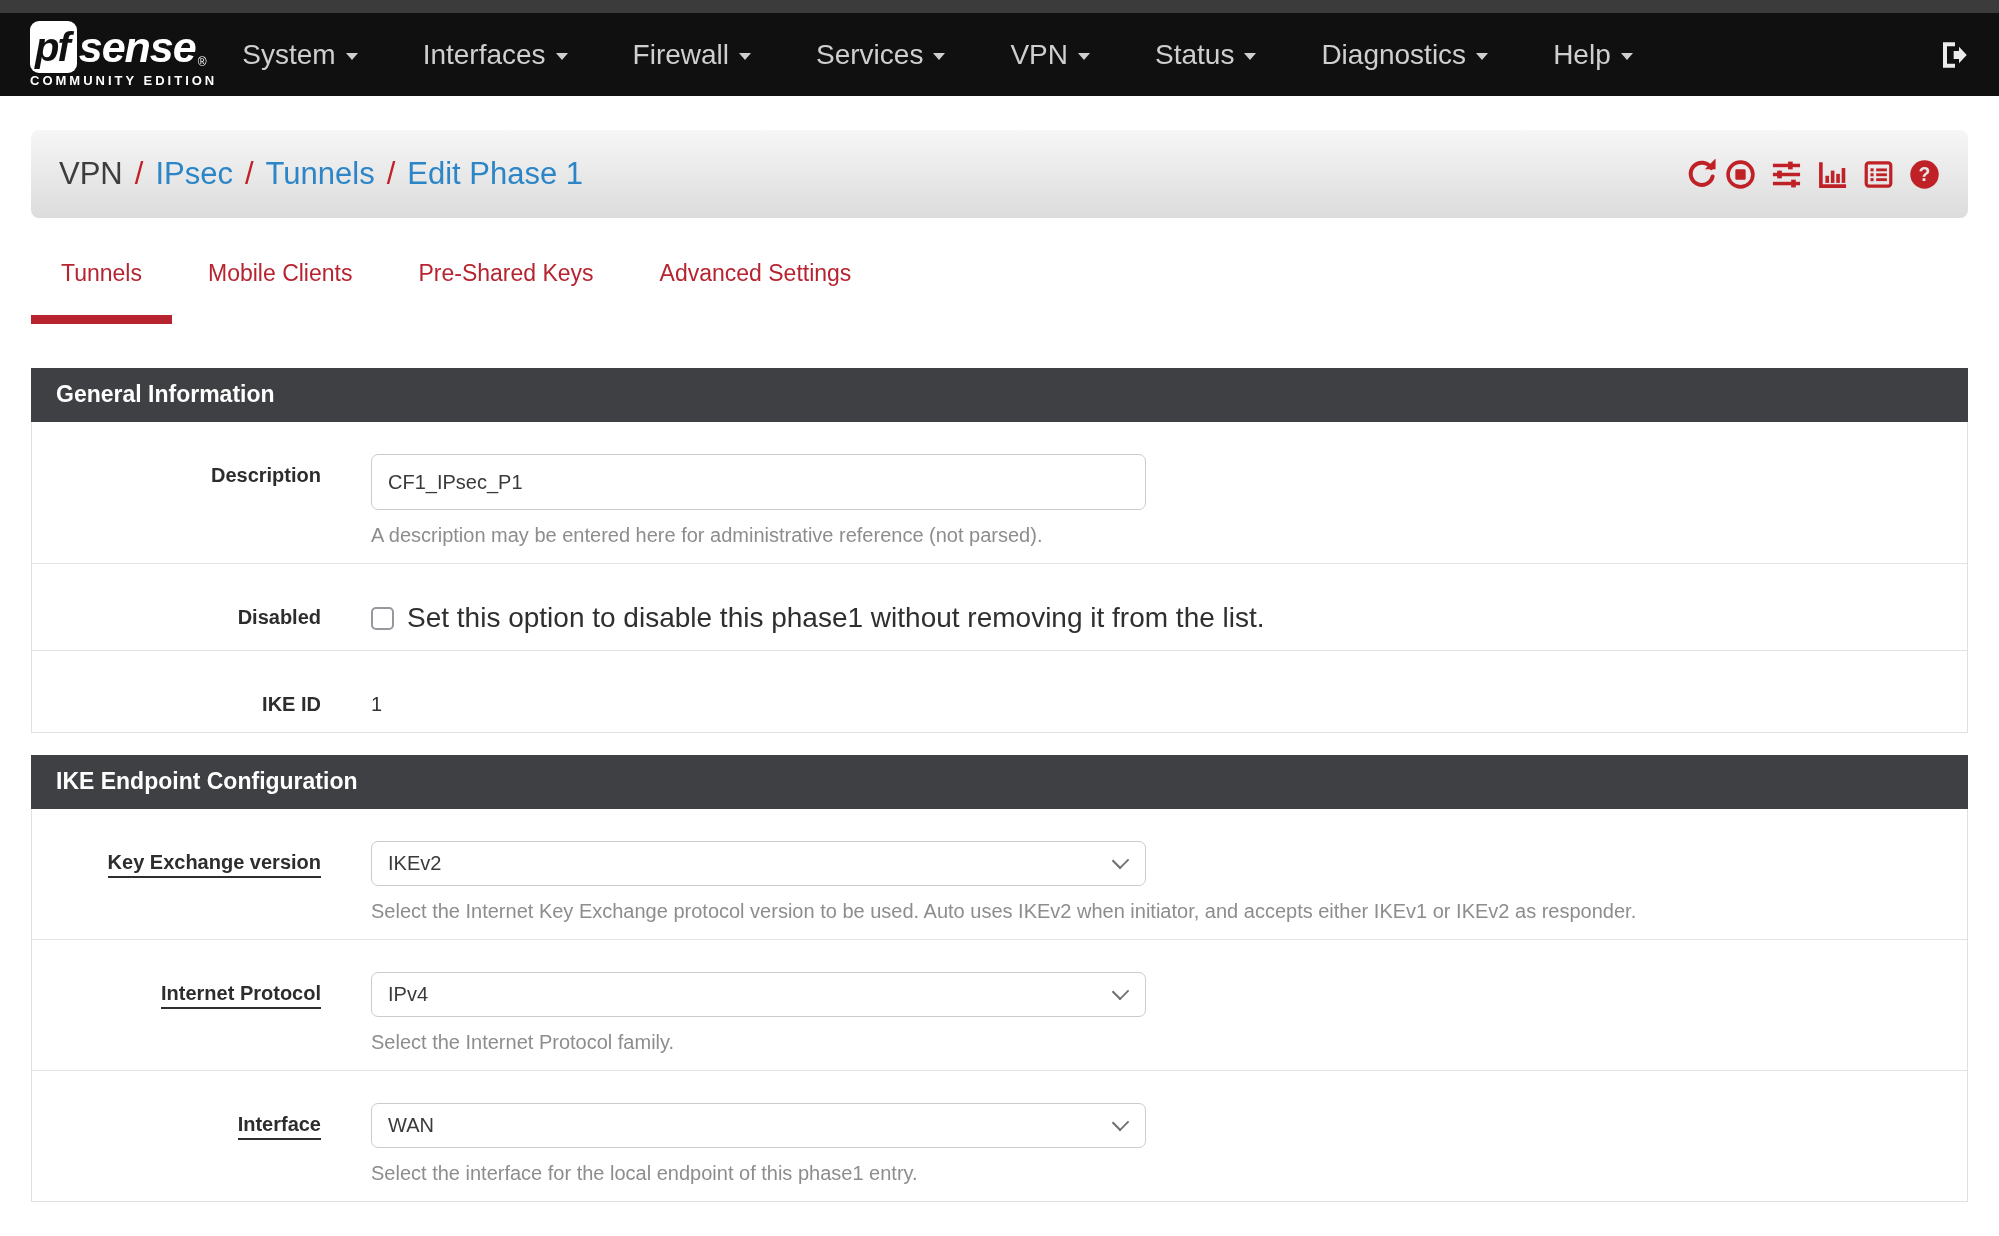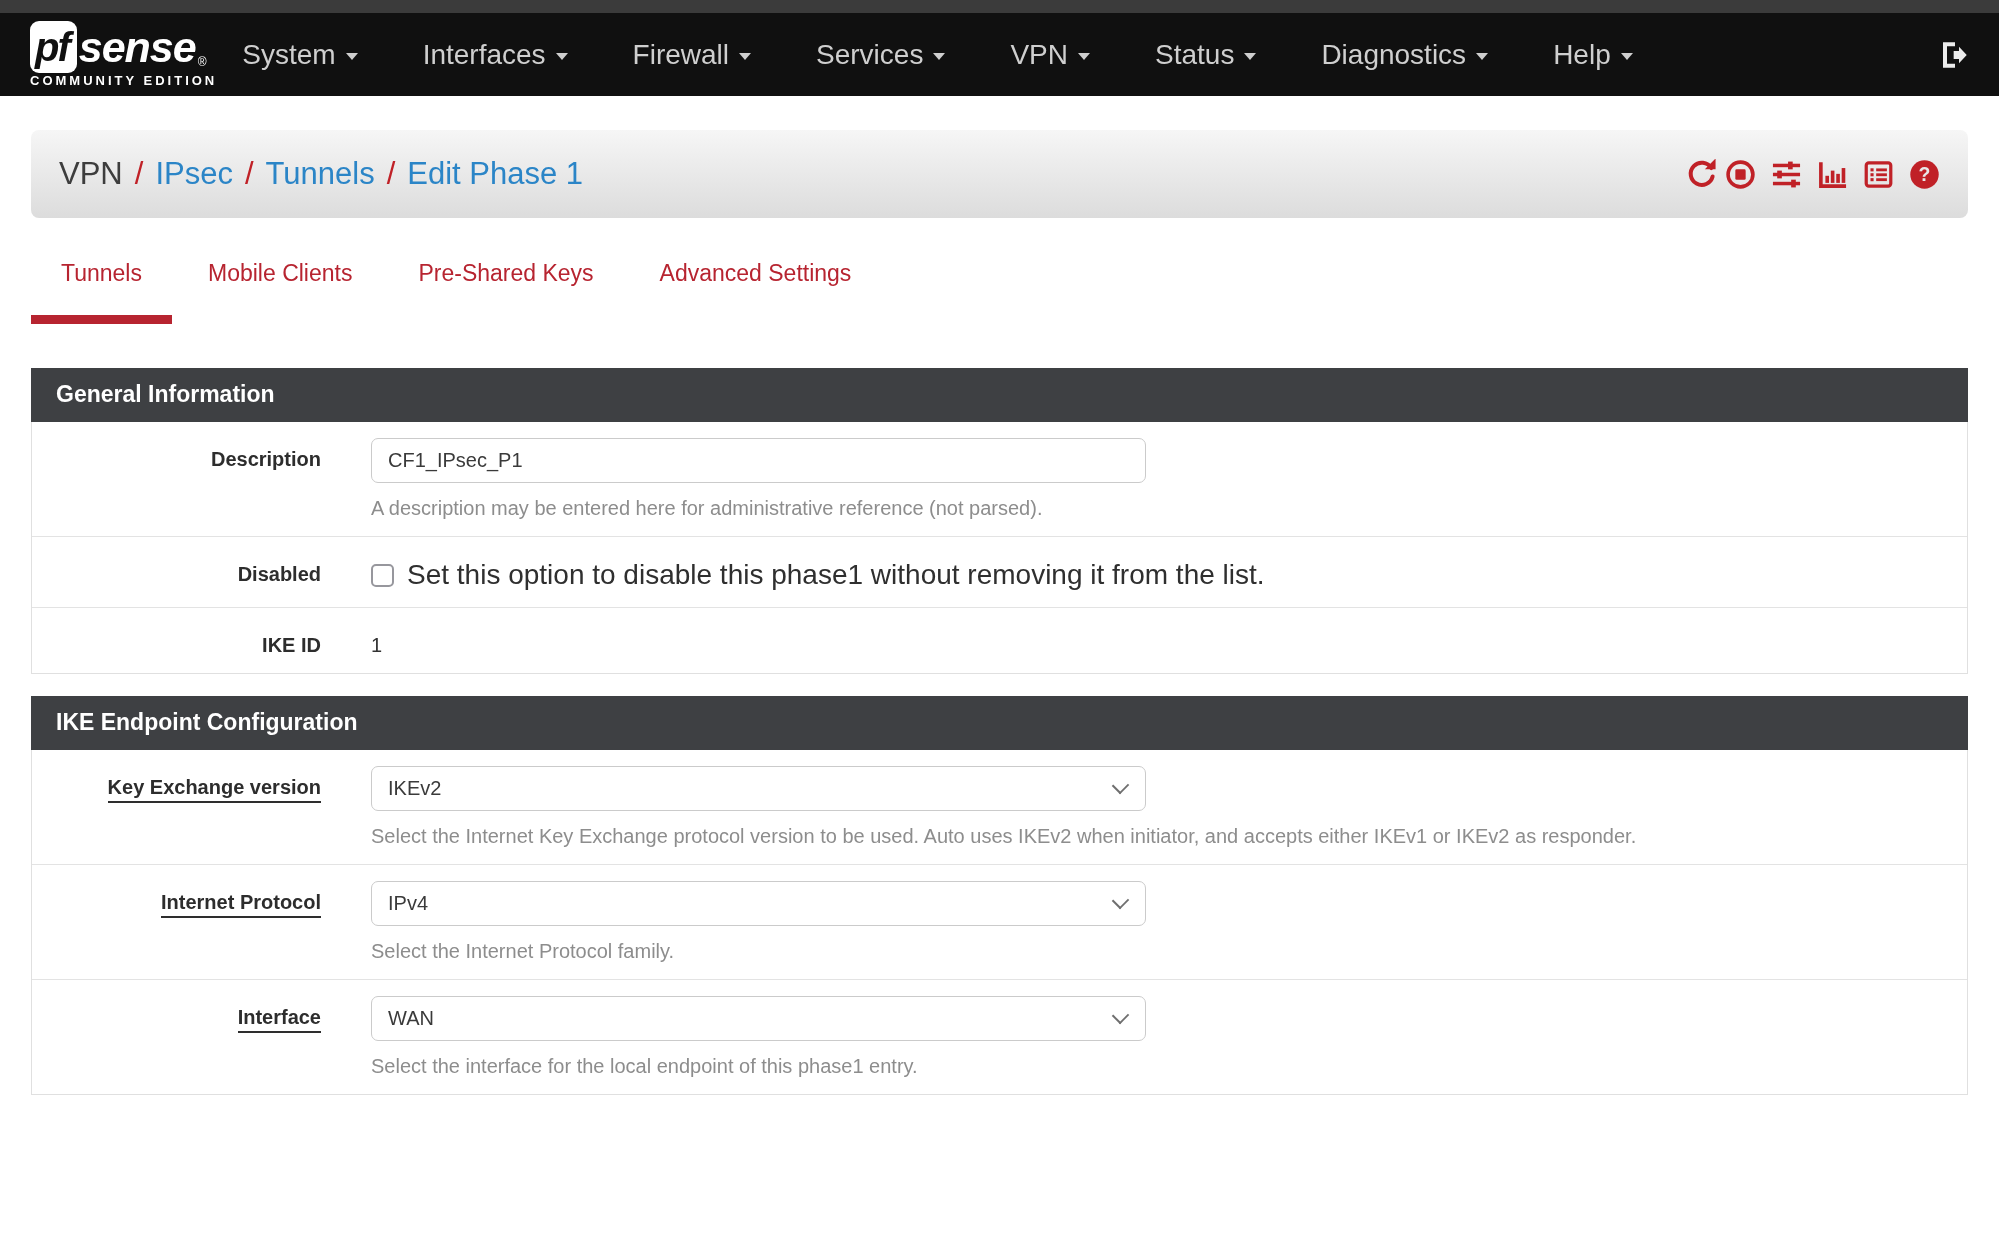--- a/index.html
+++ b/index.html
@@ -41,28 +41,28 @@
          text-align:center; cursor:pointer; }
   .tab.active::after { content:''; position:absolute; left:0; right:0; bottom:0; height:9px; background:#b72430; }
 
   
   .panel { margin:0 31px; }
   .panel-1 { margin-top:44px; }
   .panel-2 { margin-top:22px;border-radius:28px; }
   .panel-header { background:#3e4043; color:#ffffff; font-weight:bold; font-size:23px; padding:13px 25px 14px 25px; }
   .panel-body { background:#ffffff; border:1px solid #e0e0e0; border-top:none; }
 
-  .frow { display:flex; padding:16px 0 16px 0; border-bottom:1px solid #e3e3e3; }
+  .frow { display:flex; padding:32px 0 16px 0; border-bottom:1px solid #e3e3e3; }
   .frow:last-child { border-bottom:none; }
   .lbl-col { width:289px; flex-shrink:0; text-align:right; padding-top:10px; }
   .lbl { font-weight:bold; font-size:20px; color:#2d2d2d; }
   .lbl.required { border-bottom:2px solid #2e2e2e; padding-bottom:3px; }
   .ctl-col { margin-left:50px; flex:1; }
 
-  .text-input { width:775px; height:45px; border:1.5px solid #cbcbcb; border-radius:7px; padding:0 16px;
+  .text-input { width:775px; height:56px; border:1.5px solid #cbcbcb; border-radius:7px; padding:0 16px;
                 font-size:20px; color:#3a3a3a; font-family:"Liberation Sans", sans-serif; background:#ffffff; }
   .select { width:775px; height:45px; border:1.5px solid #cbcbcb; border-radius:7px; padding:0 16px;
             font-size:20px; color:#3a3a3a; background:#ffffff; display:flex; align-items:center;
             position:relative; cursor:pointer; }
   .select .chev { position:absolute; right:18px; top:14px; width:13px; height:13px;
                   border-left:2px solid #6f6f6f; border-bottom:2px solid #6f6f6f;
                   transform:rotate(-45deg) scale(1,0.9); transform-origin:center; margin-top:-2px; }
   .help { margin-top:14px; font-size:20px; color:#8d8d8d; display:flex; align-items:center; }
   .static-val { font-size:20px; color:#333333; padding-top:10px; }
 

